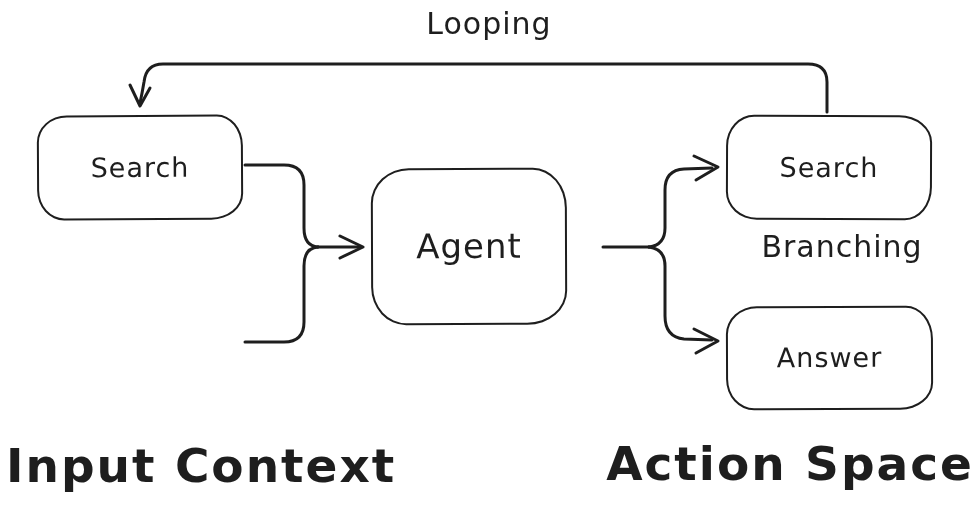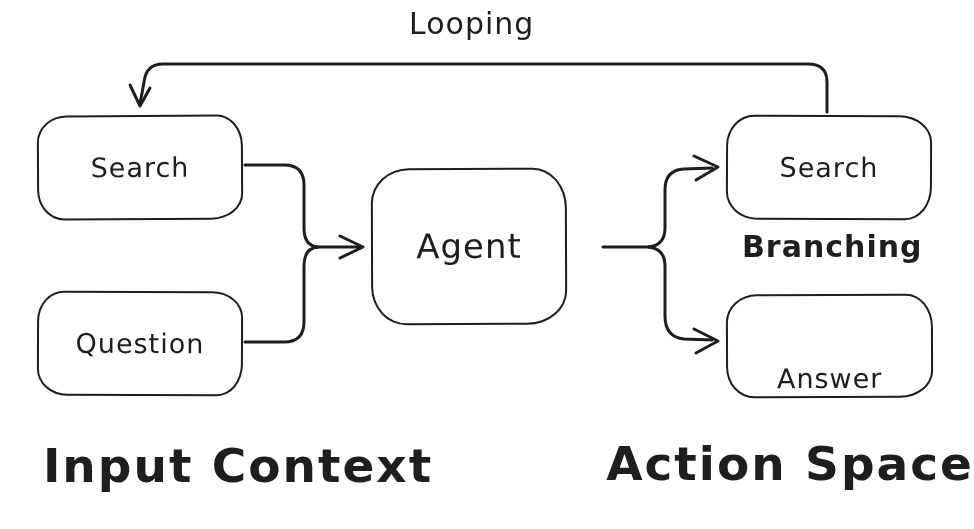--- a/index.html
+++ b/index.html
@@ -59,49 +59,48 @@
     border-radius: 38px 34px 40px 35px / 35px 40px 34px 38px;
     font-size: 34px;
     transform: rotate(-0.2deg);
   }
   .node-search {
     left: 726px; top: 115px; width: 206px; height: 105px;
     border-radius: 28px 33px 27px 31px / 31px 27px 33px 28px;
     transform: rotate(0.2deg);
   }
   .node-answer {
-    left: 726px; top: 294px; width: 207px; height: 104px;
+    left: 726px; top: 306px; width: 207px; height: 104px;
     border-radius: 31px 27px 33px 28px / 28px 33px 27px 31px;
     transform: rotate(-0.2deg);
-    justify-content: flex-end;
   }
   .anno {
     position: absolute;
+    text-align: center;
     white-space: nowrap;
     letter-spacing: 1px;
   }
   .anno-looping {
     left: 409px; top: 6px; width: 160px;
     font-size: 30px;
   }
   .anno-branching {
     left: 742px; top: 229px; width: 200px;
     font-size: 30px;
-    font-weight: bold;
   }
   .section-label {
     position: absolute;
     font-size: 47px;
     font-weight: bold;
     letter-spacing: 2px;
     white-space: nowrap;
   }
   .label-input-context {
     left: 6px; top: 438px; width: 464px;
-    text-align: center;
+    text-align: left;
   }
   .label-action-space {
     left: 594px; top: 436px; width: 380px;
     text-align: right;
   }
 </style>
 </head>
 <body>
 
 <div class="canvas">
@@ -126,23 +125,20 @@
       <polyline points="694,156 718,167 696,180"></polyline>
       <path d="M 649 247 Q 665 249 665 266 L 665 316 Q 665 337 684 339 L 712 340"></path>
       <polyline points="694,329 718,341 696,353"></polyline>
     </g>
   </svg>
 
   <div class="node node-search-results">
     <span>Search</span>
   </div>
 
-  <div class="node node-question">
-    <span>Question</span>
-  </div>
 
   <div class="node node-agent">
     <span>Agent</span>
   </div>
 
   <div class="node node-search">
     <span>Search</span>
   </div>
 
   <div class="node node-answer">

